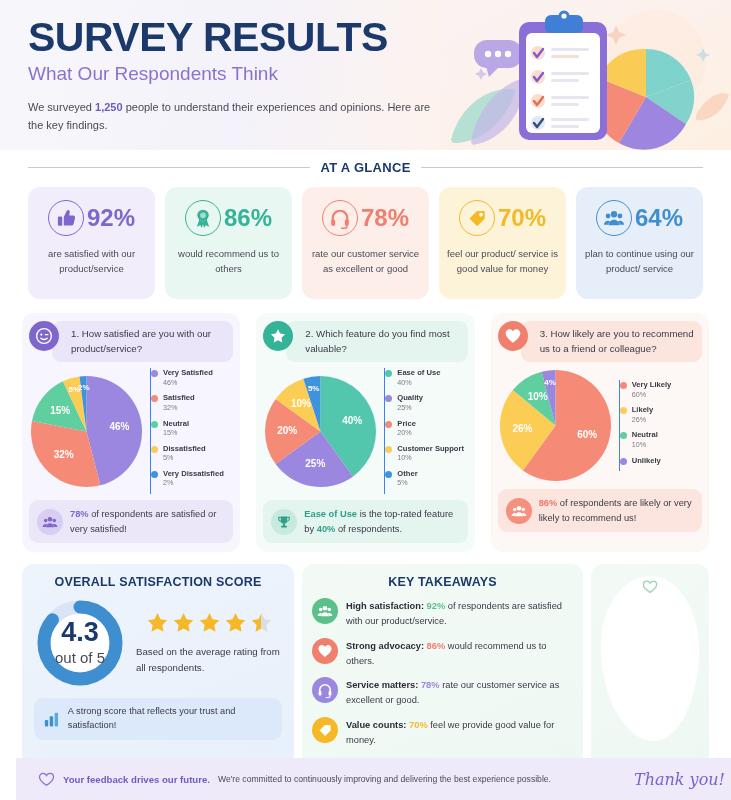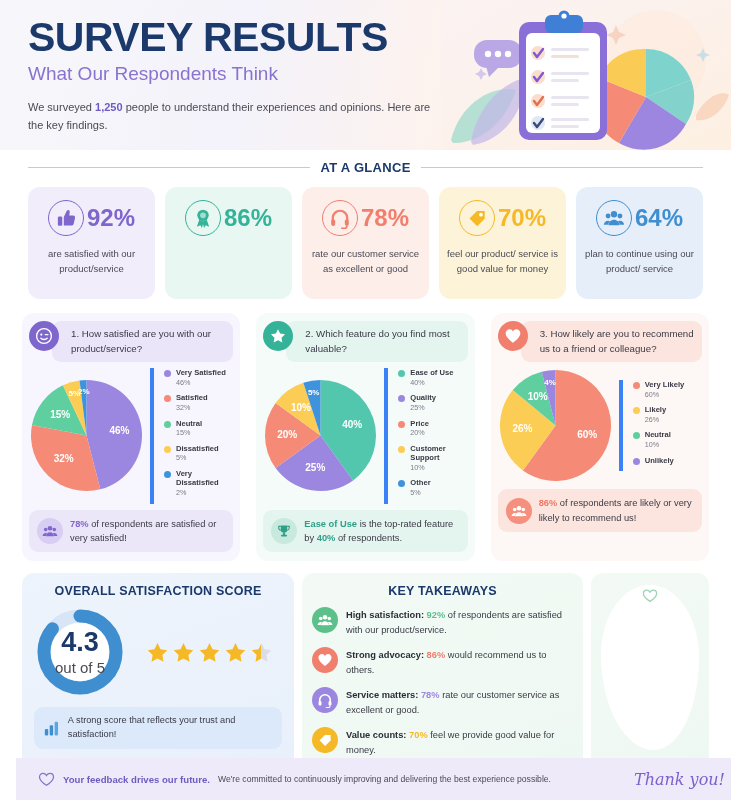--- a/index.html
+++ b/index.html
@@ -86,21 +86,21 @@
     margin-left: -13px; padding-left: 19px;
   }
   .chart-body { display: flex; align-items: center; gap: 2px; margin-top: 6px; }
   .pie-wrap { flex: 0 0 auto; position: relative; }
   .pie-svg { display: block; }
   .slice-lbl {
     font-size: 10px; font-weight: bold; fill: #ffffff;
     dominant-baseline: middle; text-anchor: middle;
   }
   .slice-lbl.small { font-size: 8px; }
-  .legend { flex: 1; padding-left: 10px; border-left: 4px solid #3b82f6; margin-left: 4px; }
+  .legend { flex: 1; border-left: 1px solid #3b82f6; margin-left: 4px; }
   .legend-item { display: flex; align-items: flex-start; gap: 5px; margin-bottom: 6px; }
   .legend-dot { width: 7px; height: 7px; border-radius: 50%; margin-top: 2px; flex: 0 0 7px; }
   .legend-name { font-size: 7.6px; font-weight: bold; color: #3a3a46; line-height: 1.25; }
   .legend-val { font-size: 7.2px; color: #7b7b8a; line-height: 1.35; }
 
   .summary-box {
     display: flex; align-items: center; gap: 7px;
     border-radius: 9px; padding: 7px 8px; margin-top: 6px;
   }
   .summary-icon {
@@ -279,20 +279,21 @@
       <div class="stat-ring">
           <svg width="22" height="22" viewBox="0 0 20 20">
             <circle cx="10" cy="7.6" r="5.2" fill="#34b398"></circle>
             <circle cx="10" cy="7.6" r="2.6" fill="#ffffff" opacity="0.55"></circle>
             <path d="M6.6 11.6 L4.4 18 L7.6 16.6 L9 19 L10.6 13.4 Z" fill="#34b398"></path>
             <path d="M13.4 11.6 L15.6 18 L12.4 16.6 L11 19 L9.4 13.4 Z" fill="#34b398"></path>
           </svg>
         </div>
       <div class="stat-pct">86%</div>
     </div>
+    <div class="stat-label">would recommend us to others</div>
     </div>
     <div class="stat-card" style="background: rgb(253, 238, 233);">
     <div class="stat-top" style="color:#f07f6e">
       <div class="stat-ring">
           <svg width="22" height="22" viewBox="0 0 20 20">
             <path d="M3.4 12.4 V10 a6.6 6.6 0 0 1 13.2 0 v2.4" fill="none" stroke="#f07f6e" stroke-width="2"></path>
             <rect x="2" y="11.2" width="3.6" height="6" rx="1.8" fill="#f07f6e"></rect>
             <rect x="14.4" y="11.2" width="3.6" height="6" rx="1.8" fill="#f07f6e"></rect>
             <path d="M16.2 17 v0.4 a2 2 0 0 1 -2 2 H11" fill="none" stroke="#f07f6e" stroke-width="1.5"></path>
           </svg>
@@ -591,20 +592,21 @@
             <svg width="25" height="25" viewBox="0 0 20 20">
         <defs>
                 <linearGradient id="g4">
                   <stop offset="50%" stop-color="#f5b927"></stop>
                   <stop offset="50%" stop-color="#dcdde3"></stop>
                 </linearGradient>
               </defs>
         <path d="M10 2.4 l2.4 4.9 5.4 0.8 -3.9 3.8 0.9 5.4 -4.8 -2.5 -4.8 2.5 0.9 -5.4 -3.9 -3.8 5.4 -0.8 z" fill="url(#g4)"></path>
             </svg>
           </div>
+        <div class="score-desc">Based on the average rating from all respondents.</div>
       </div>
     </div>
     <div class="score-note">
       <svg width="20" height="20" viewBox="0 0 20 20">
         <rect x="3" y="11" width="3.6" height="7" rx="1.2" fill="#3f8fd0"></rect>
         <rect x="8.2" y="7" width="3.6" height="11" rx="1.2" fill="#3f8fd0"></rect>
         <rect x="13.4" y="3.5" width="3.6" height="14.5" rx="1.2" fill="#5ea6e0"></rect>
       </svg>
       <div class="score-note-text">A strong score that reflects your trust and satisfaction!</div>
     </div>

